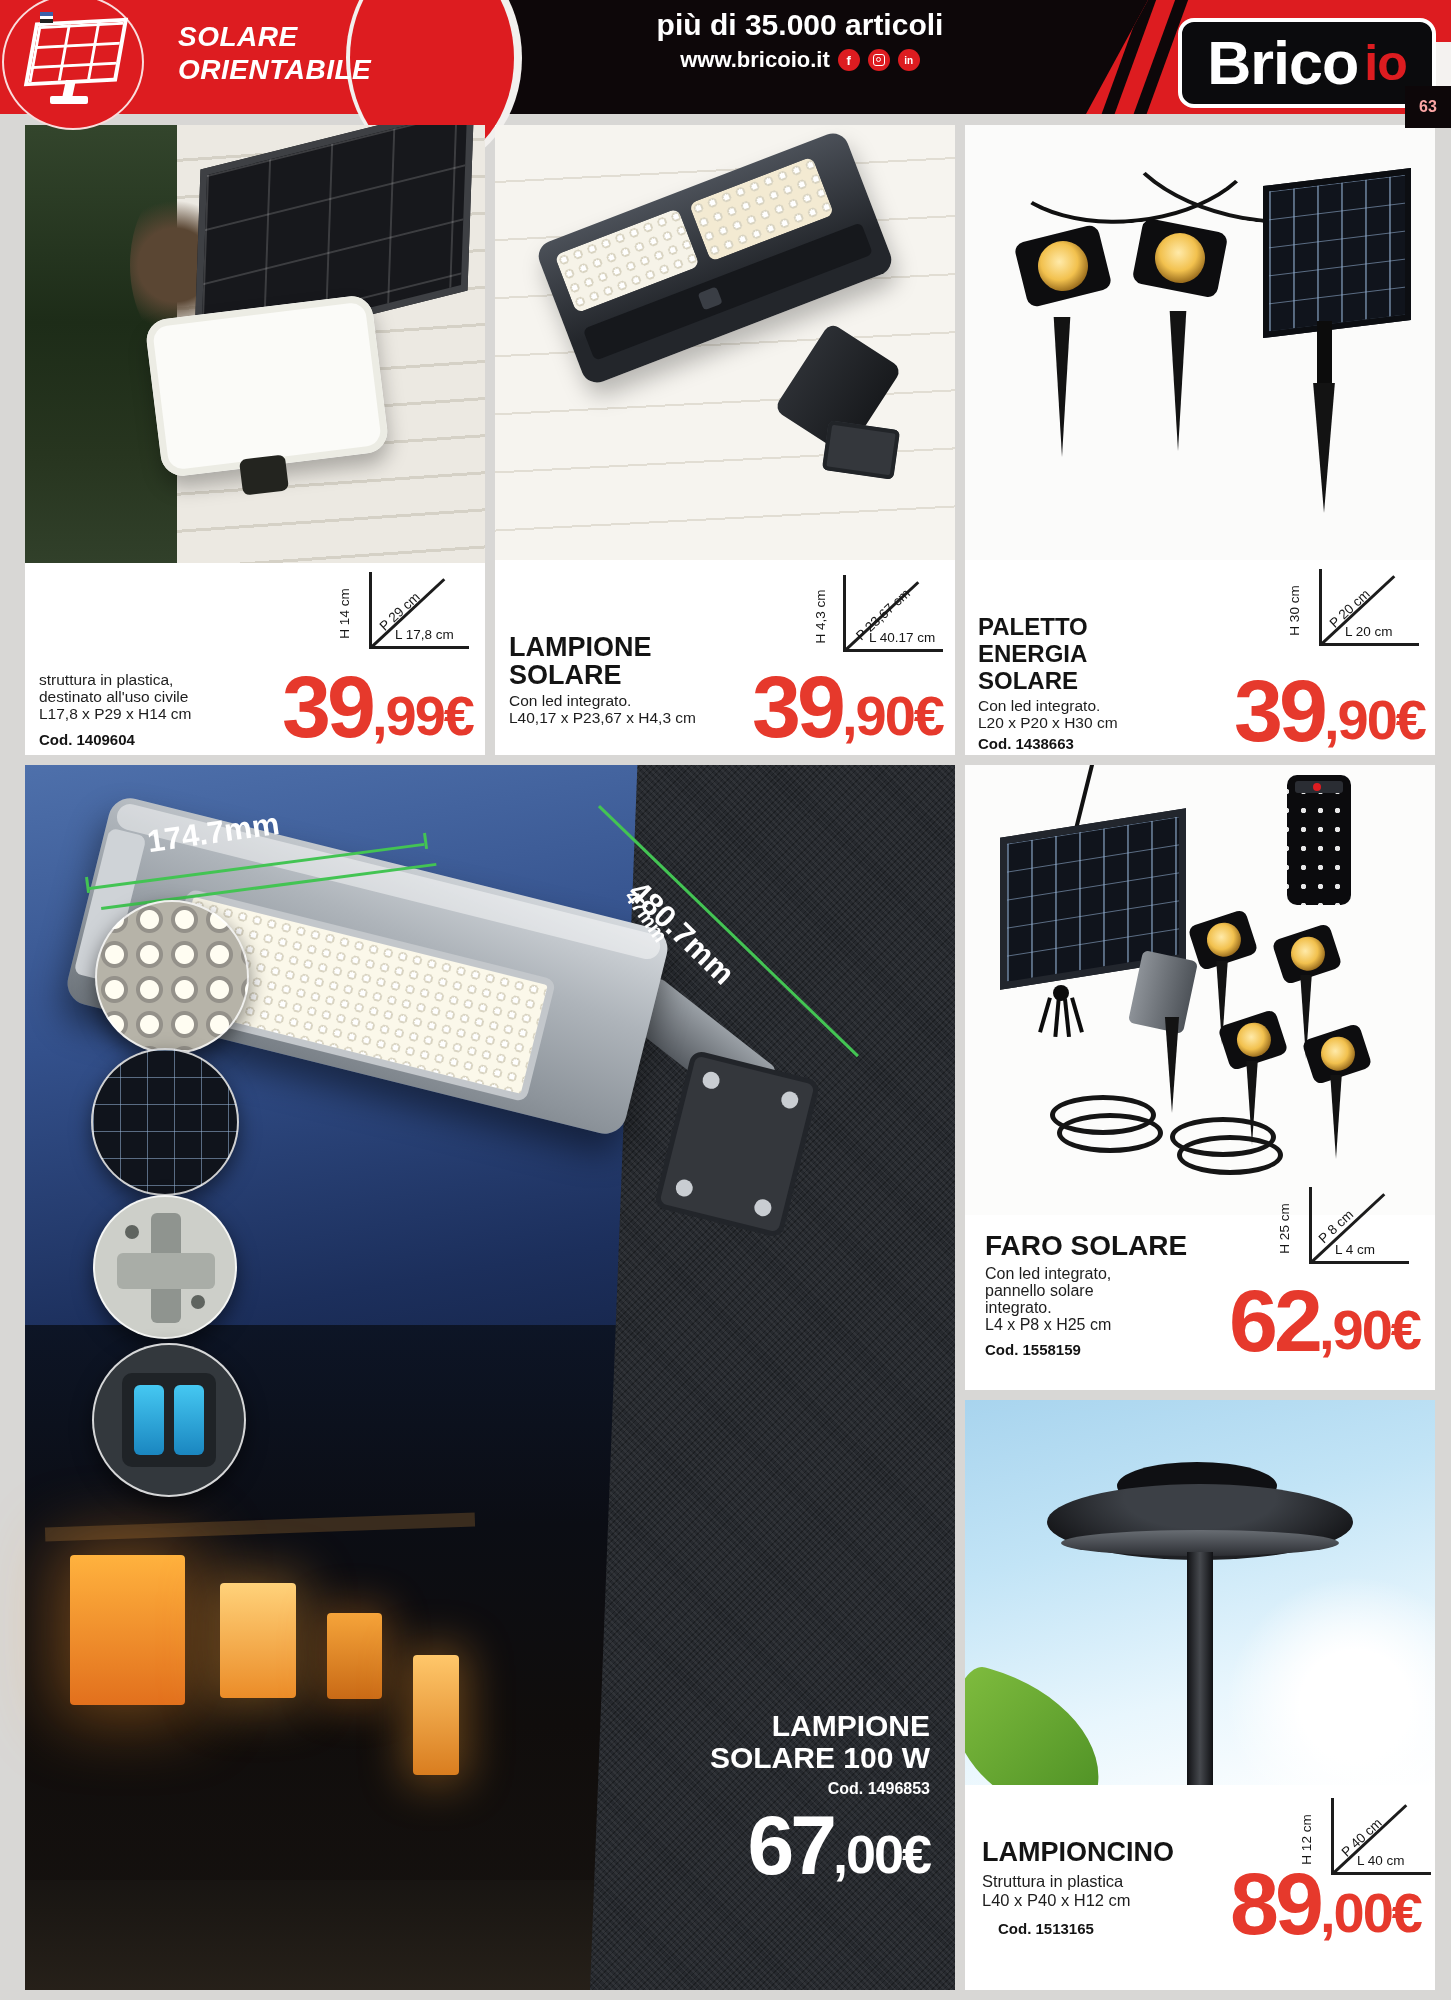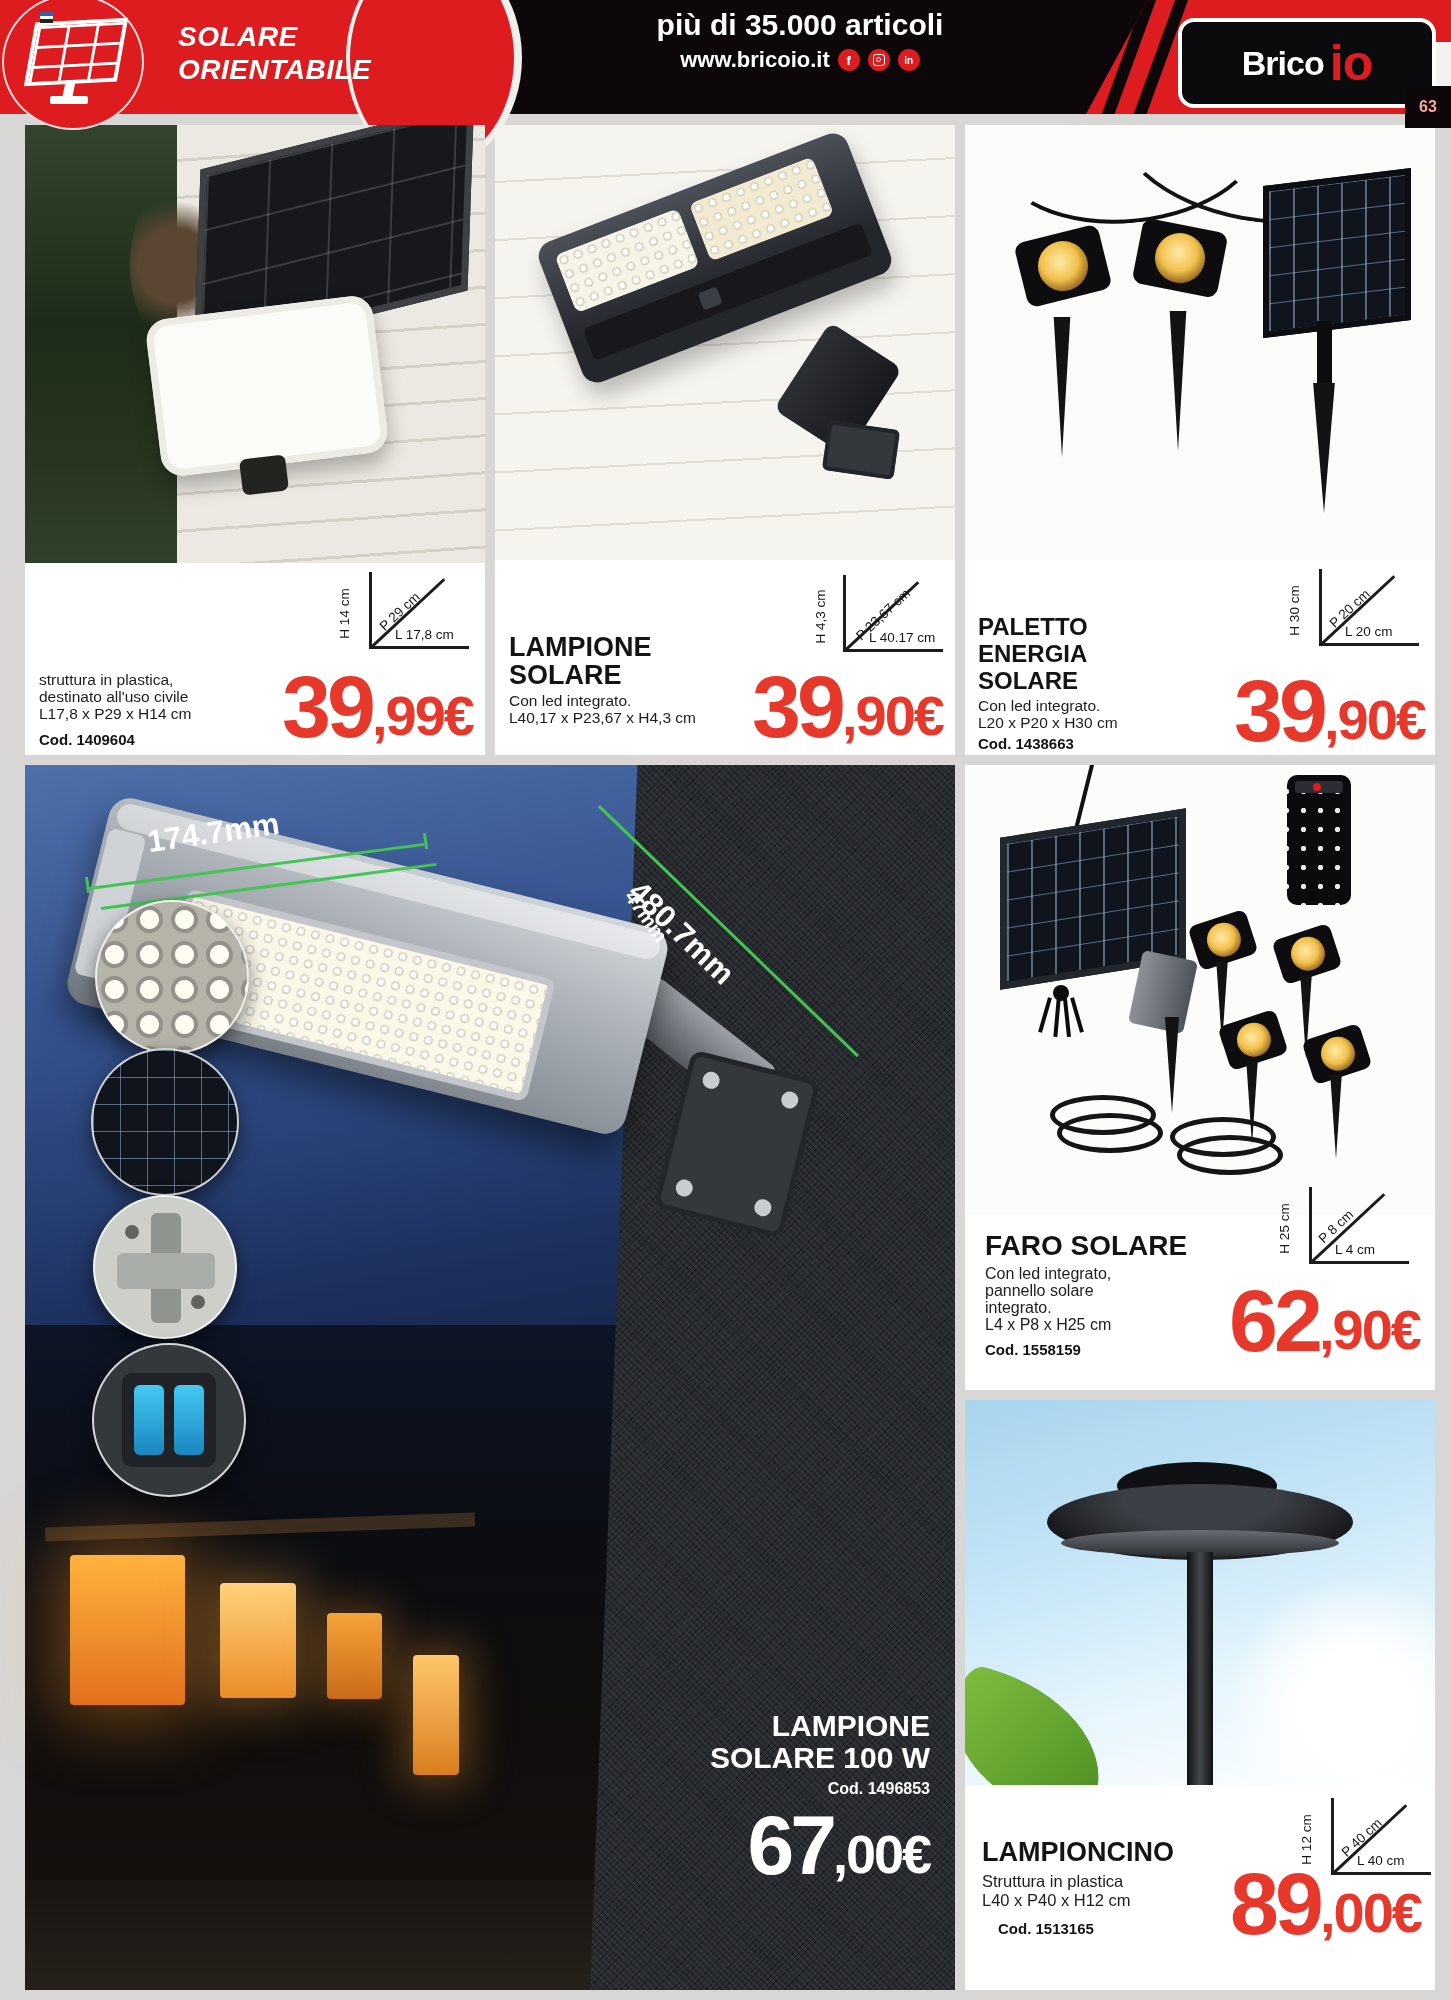--- a/index.html
+++ b/index.html
@@ -32,21 +32,21 @@
         justify-content:center;font-size:13px;font-weight:800;}
   .ig-box{width:10px;height:10px;border:1.6px solid #fff;border-radius:3px;position:relative;}
   .ig-box::after{content:'';position:absolute;left:2.4px;top:2.4px;width:3px;height:3px;border:1px solid #fff;border-radius:50%;}
   .hdr-red-right{position:absolute;left:1086px;top:0;width:365px;height:114px;background:#dd1c20;
         clip-path:polygon(62px 0,100% 0,100% 100%,0 100%);}
   .stripe{position:absolute;top:-12px;height:140px;width:13px;background:#0d0709;transform:skewX(-20deg);}
   .logo-tail{position:absolute;left:318px;top:42px;width:70px;height:58px;background:#f4f2f0;
         transform:skewX(-24deg);border-radius:0 0 42px 6px;}
   .logo-box{position:absolute;left:92px;top:18px;width:250px;height:82px;background:#0b0b0d;border:4px solid #fff;
         border-radius:16px;display:flex;align-items:center;justify-content:center;}
-  .logo-box .b{color:#fff;font-weight:800;font-size:34px;letter-spacing:-1px;}
+  .logo-box .b{color:#fff;font-weight:800;font-size:61px;letter-spacing:-1px;}
   .logo-box .io{color:#dd1c20;font-weight:800;font-size:50px;margin-left:6px;letter-spacing:-1px;}
   .page-tab{position:absolute;left:1405px;top:86px;width:46px;height:42px;background:#0d0709;z-index:5;
         display:flex;align-items:center;justify-content:center;color:#fca5a5;font-weight:700;font-size:16px;}
   
   .card{position:absolute;background:#fff;}
   .ptitle{position:absolute;font-weight:800;color:#141414;}
   .ptitle div{white-space:nowrap;}
   .pdesc{position:absolute;color:#1d1d1d;}
   .pdesc div{white-space:nowrap;}
   .pcode{position:absolute;font-weight:700;color:#141414;font-size:15px;}

